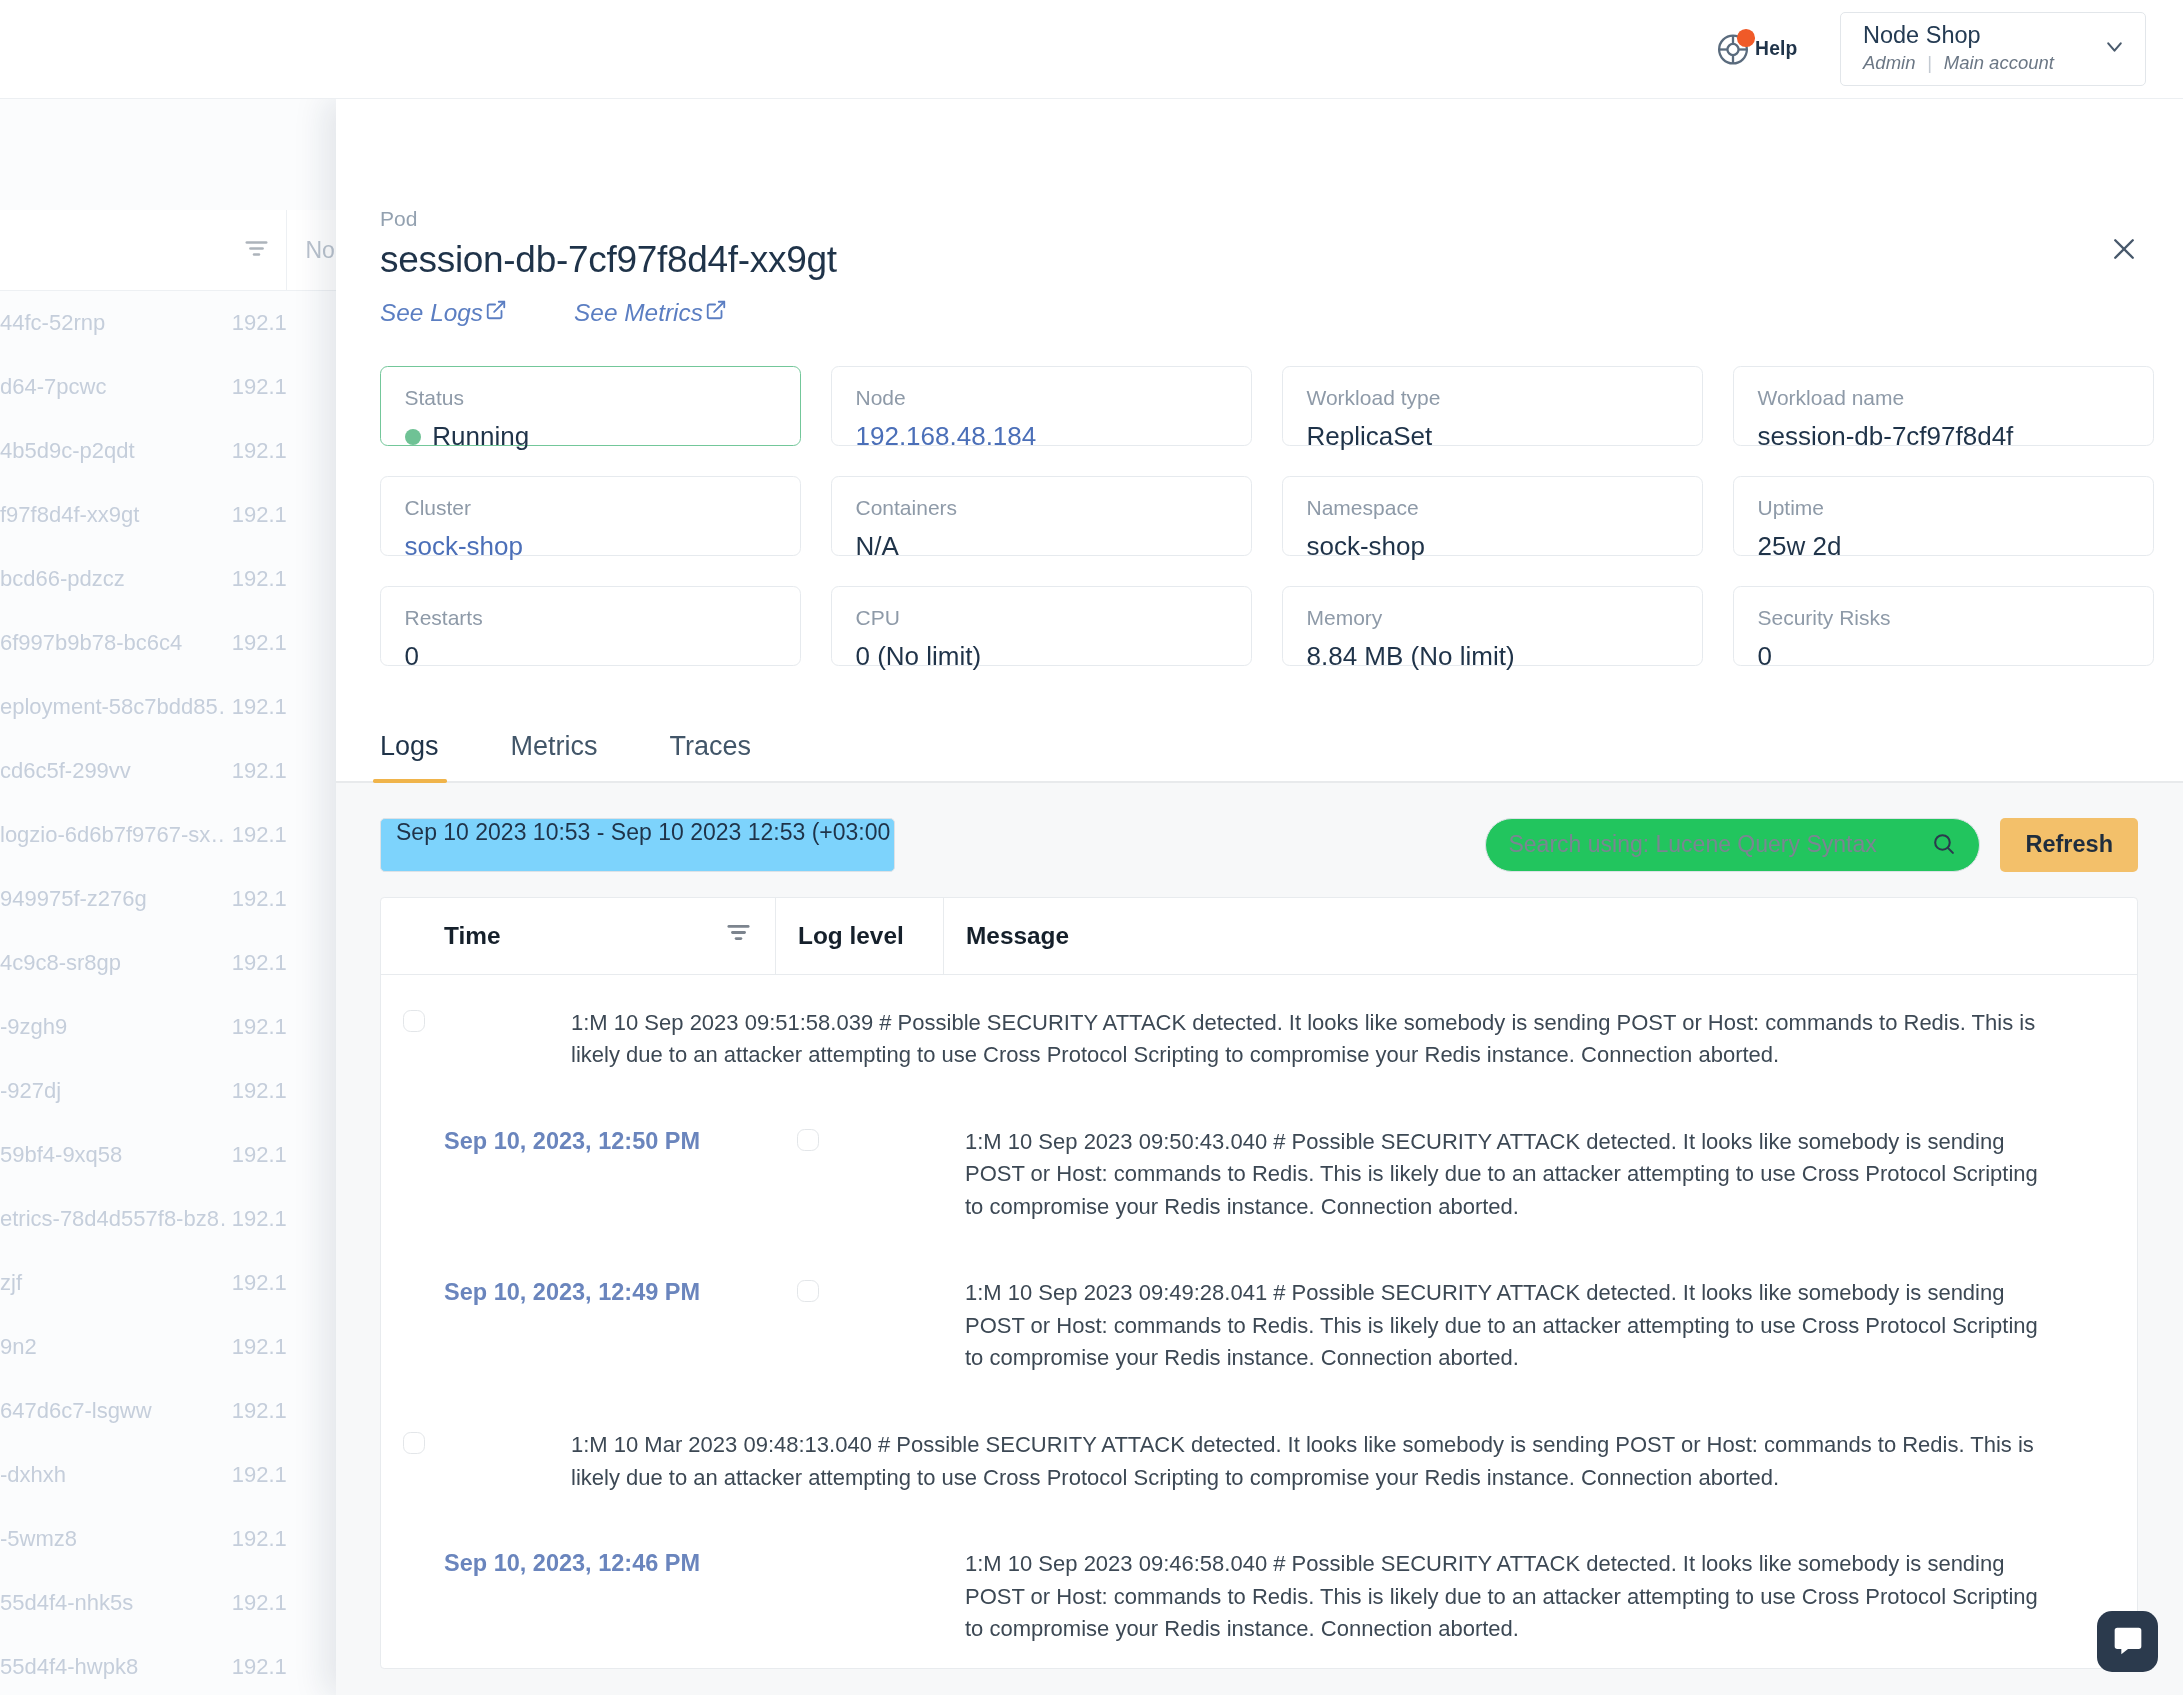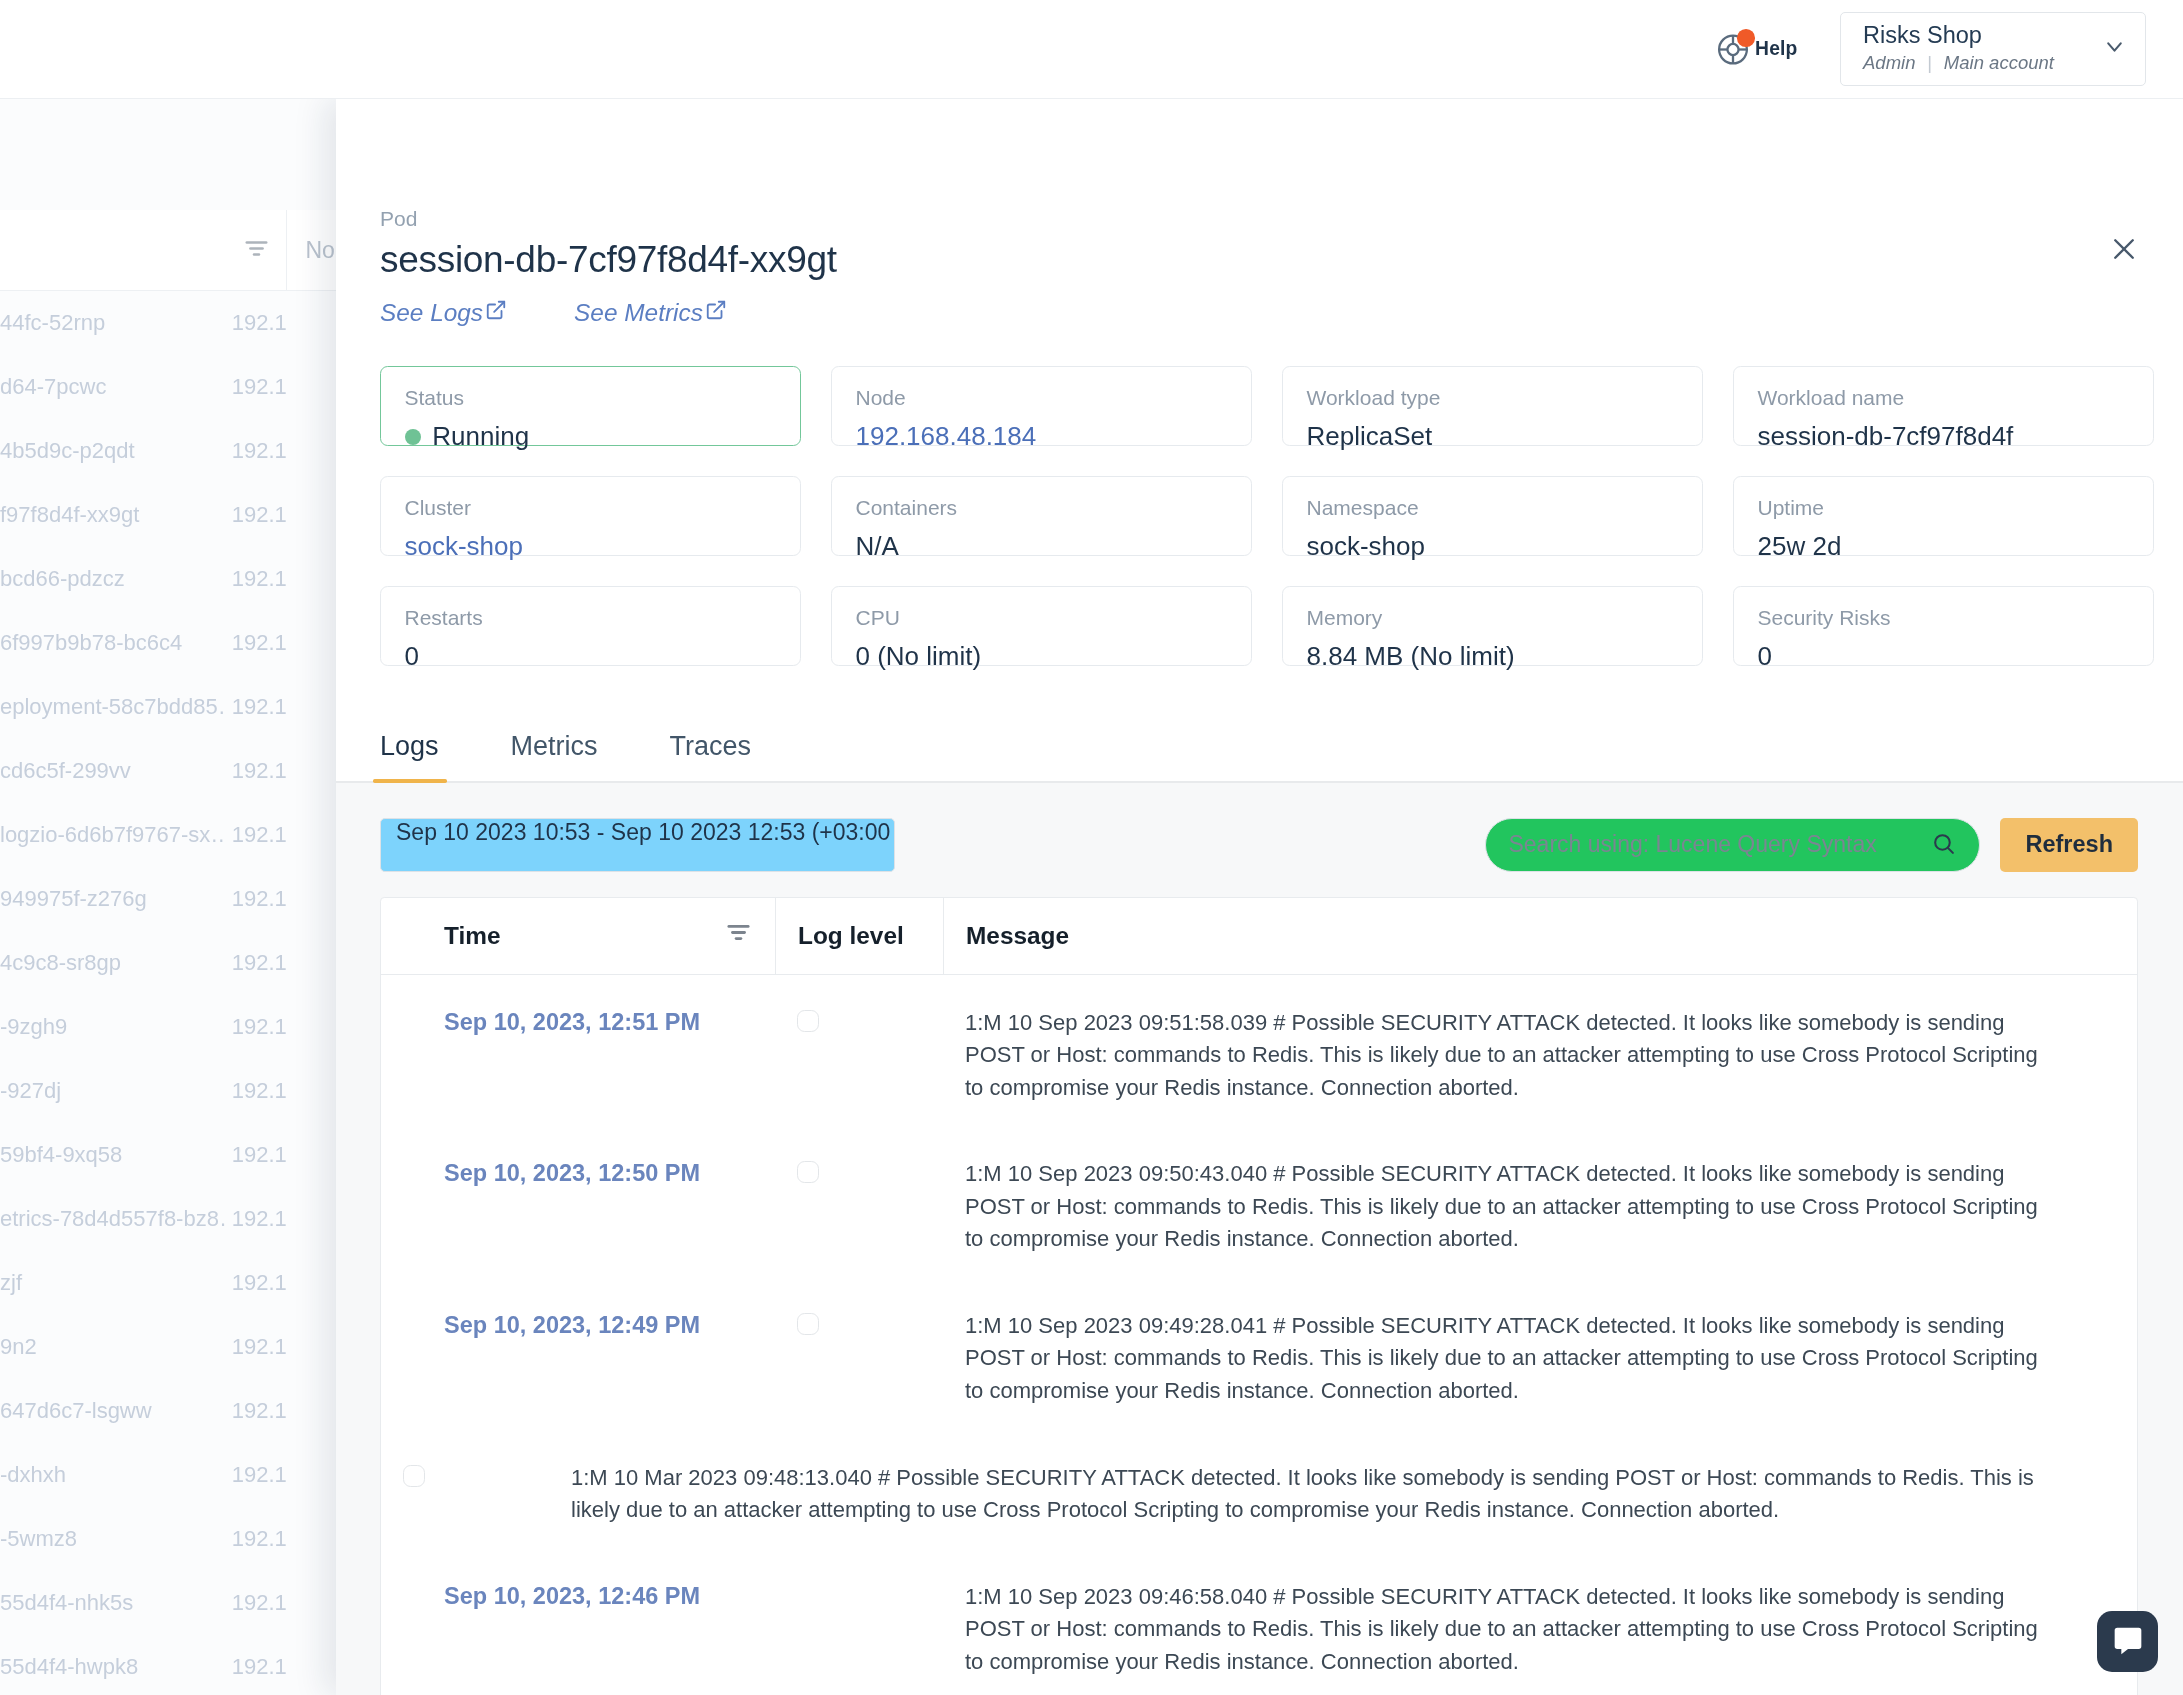--- a/index.html
+++ b/index.html
@@ -338,21 +338,21 @@
           <line x1="3" y1="12" x2="8.4" y2="12"></line>
           <line x1="15.6" y1="12" x2="21" y2="12"></line>
         </svg>
         <span class="help-dot"></span>
       </span>
       <span class="help-label">Help</span>
     </div>
 
     <div class="acct-box">
       <div class="acct-text">
-        <span class="acct-name">Risks Shop</span>
+        <span class="acct-name">Node Shop</span>
         <span class="acct-sub">
           <span>Admin</span>
           <span class="acct-sep">|</span>
           <span>Main account</span>
         </span>
       </div>
       <span class="chev">
         <svg width="25" height="25" viewBox="0 0 24 24" fill="none" stroke="currentColor" stroke-width="2" stroke-linecap="round" stroke-linejoin="round">
             <polyline points="6 9 12 16 18 9"></polyline>
           </svg>
@@ -486,21 +486,20 @@
                     <line x1="7" y1="12" x2="17" y2="12"></line>
                     <line x1="10" y1="17" x2="14" y2="17"></line>
                 </svg>
               </span>
             </div>
             <div class="lt-h-level">Log level</div>
             <div class="lt-h-msg">Message</div>
           </div>
           <div id="log-rows">
               <div class="lt-row">
-                <div class="lt-time">Sep 10, 2023, 12:51 PM</div>
                 <div class="lt-level">
                   <span class="level-chip"></span>
                 </div>
                 <div class="lt-msg">1:M 10 Sep 2023 09:51:58.039 # Possible SECURITY ATTACK detected. It looks like somebody is sending POST or Host: commands to Redis. This is likely due to an attacker attempting to use Cross Protocol Scripting to compromise your Redis instance. Connection aborted.</div>
               </div>
               <div class="lt-row">
                 <div class="lt-time">Sep 10, 2023, 12:50 PM</div>
                 <div class="lt-level">
                   <span class="level-chip"></span>
                 </div>

